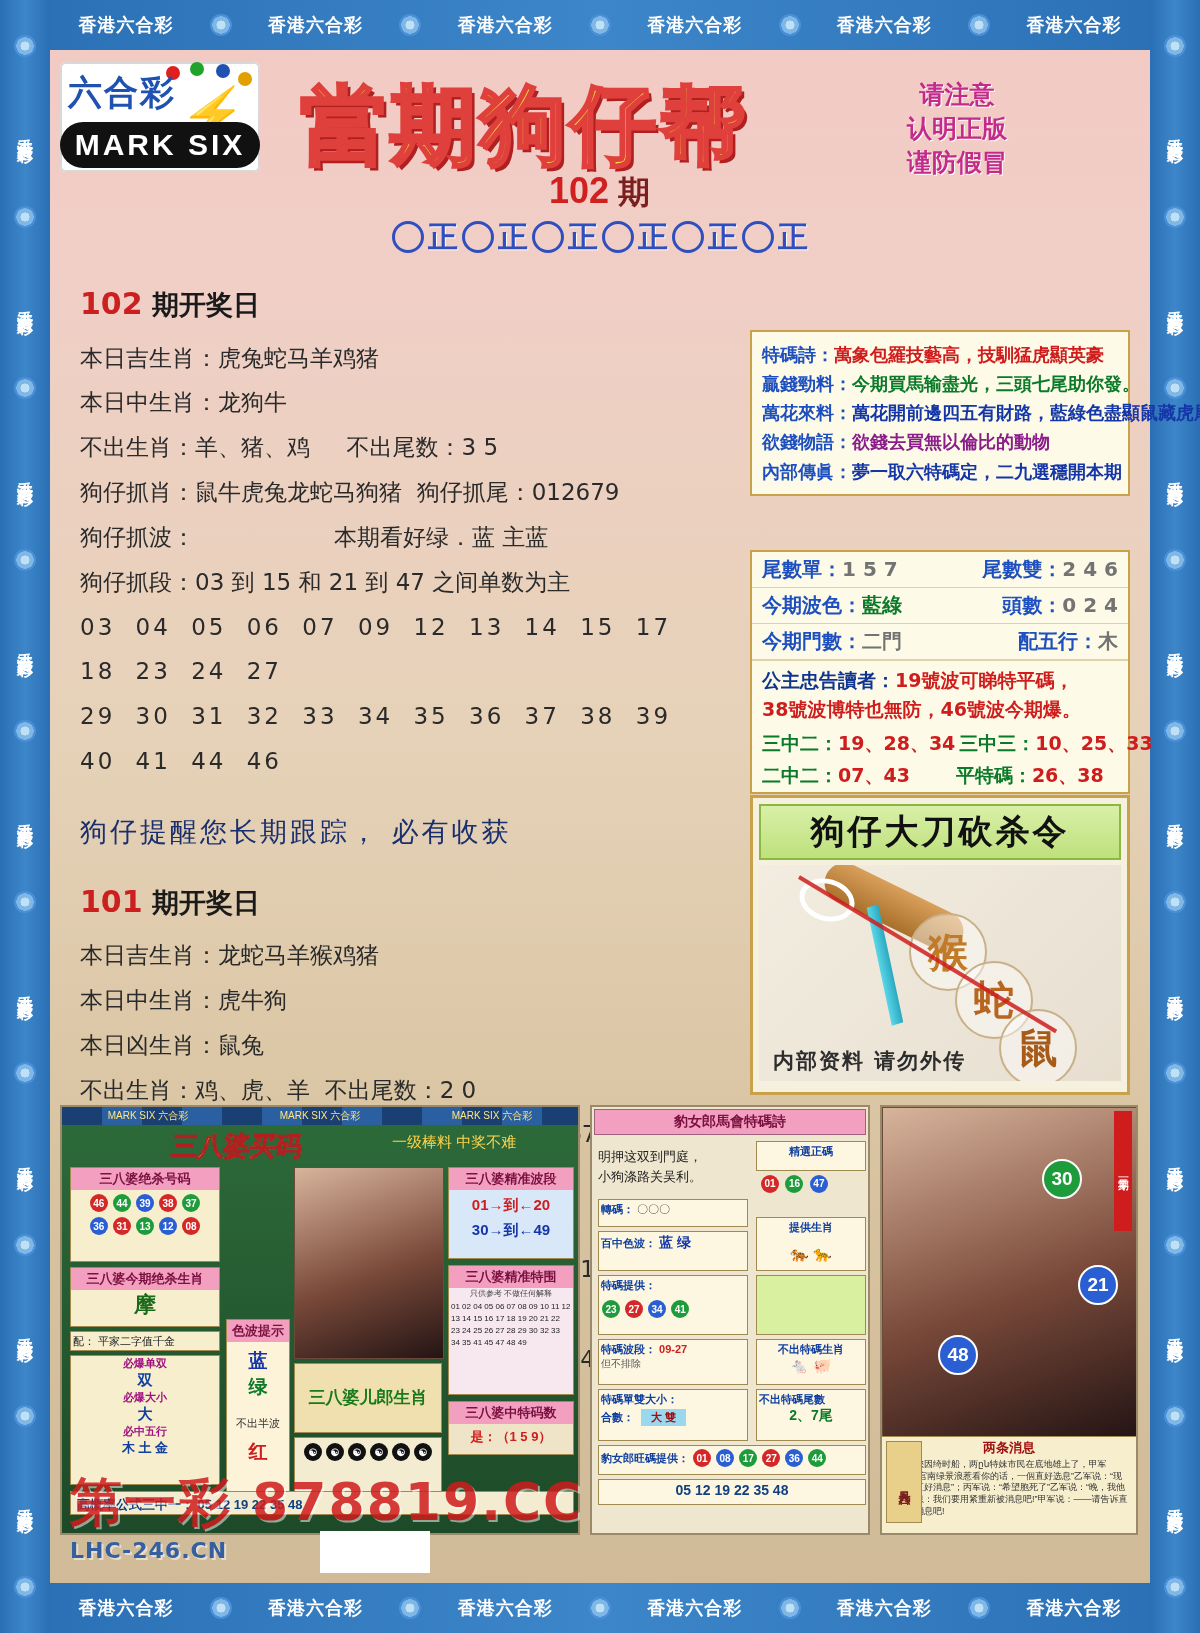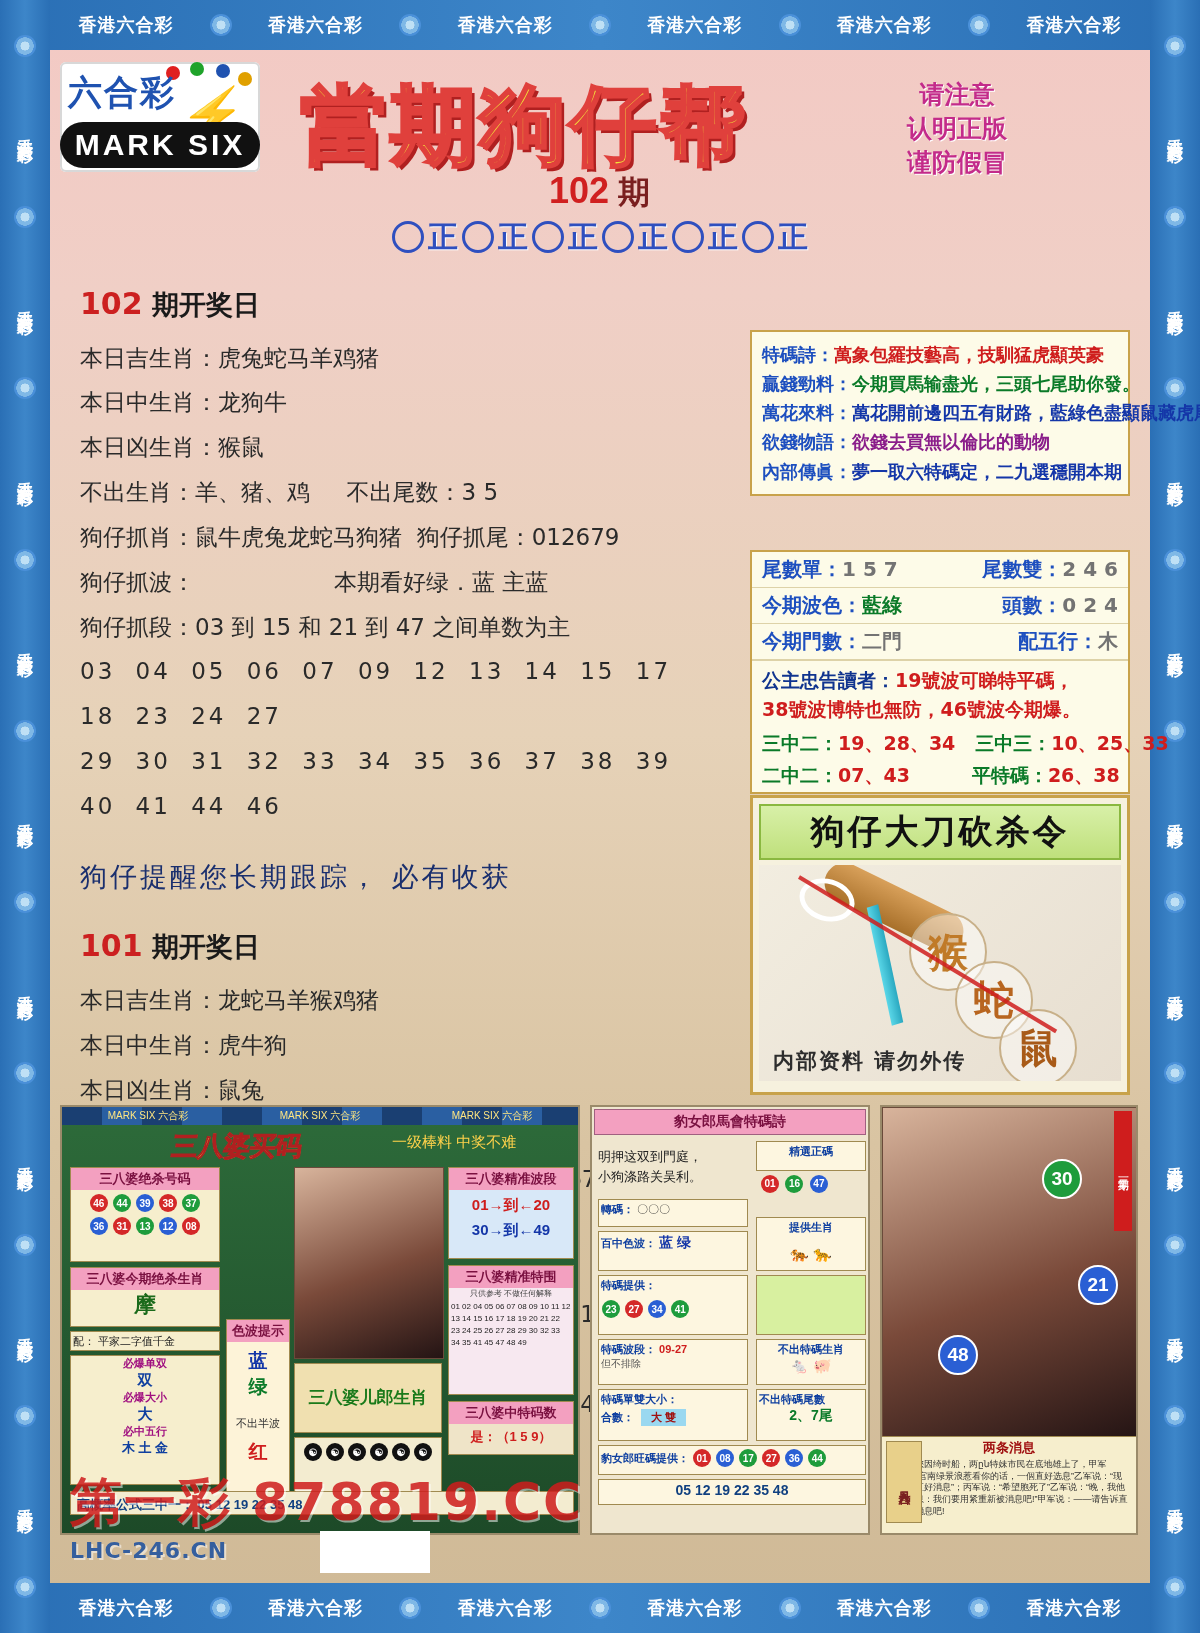--- a/index.html
+++ b/index.html
@@ -141,21 +141,21 @@
   .stat-row:last-child{border-bottom:none;}
   .stat-row .k{color:#1d4fbf;font-weight:bold;}
   .stat-row .v{color:#737373;font-weight:bold;text-align:right;}
   .stat-row .v2{color:#0a7a28;font-weight:bold;}
   .advice{
     padding:5px 10px;font-size:19px;line-height:1.5;color:#10348f;font-weight:bold;
     border-top:1px solid #ddd2a8;
   }
   .advice .r{color:#cf1d1d;}
   .pick-row{
-    display:flex;padding:3px 10px;font-size:19px;gap:20px;white-space:nowrap;
+    display:flex;padding:3px 10px;font-size:19px;gap:4px;white-space:nowrap;
   }
   .pick-row .k{color:#0a7a28;font-weight:bold;}
   .pick-row .v{color:#cf1d1d;font-weight:bold;}
 
   
   .poster{
     position:absolute;left:700px;top:745px;width:380px;height:300px;
     border:3px solid #c8a24a;background:#f6f1de;box-sizing:border-box;padding:6px;
   }
   .poster-head{
@@ -410,23 +410,20 @@
     <div>
       <div class="sec-title">
         <span class="red">102</span>
         <span>期开奖日</span>
       </div>
       <div>
         <span>本日吉生肖：</span><span>虎兔蛇马羊鸡猪</span>
       </div>
       <div>
         <span>本日中生肖：</span><span>龙狗牛</span>
-      </div>
-      <div>
-        <span>本日凶生肖：</span><span>猴鼠</span>
       </div>
       <div>
         <span>不出生肖：</span><span>羊、猪、鸡</span>
         &nbsp;&nbsp;&nbsp;&nbsp;<span>不出尾数：</span><span>3   5</span>
       </div>
       <div>
         <span>狗仔抓肖：</span><span>鼠牛虎兔龙蛇马狗猪</span>
         &nbsp;<span>狗仔抓尾：</span><span>012679</span>
       </div>
       <div>

